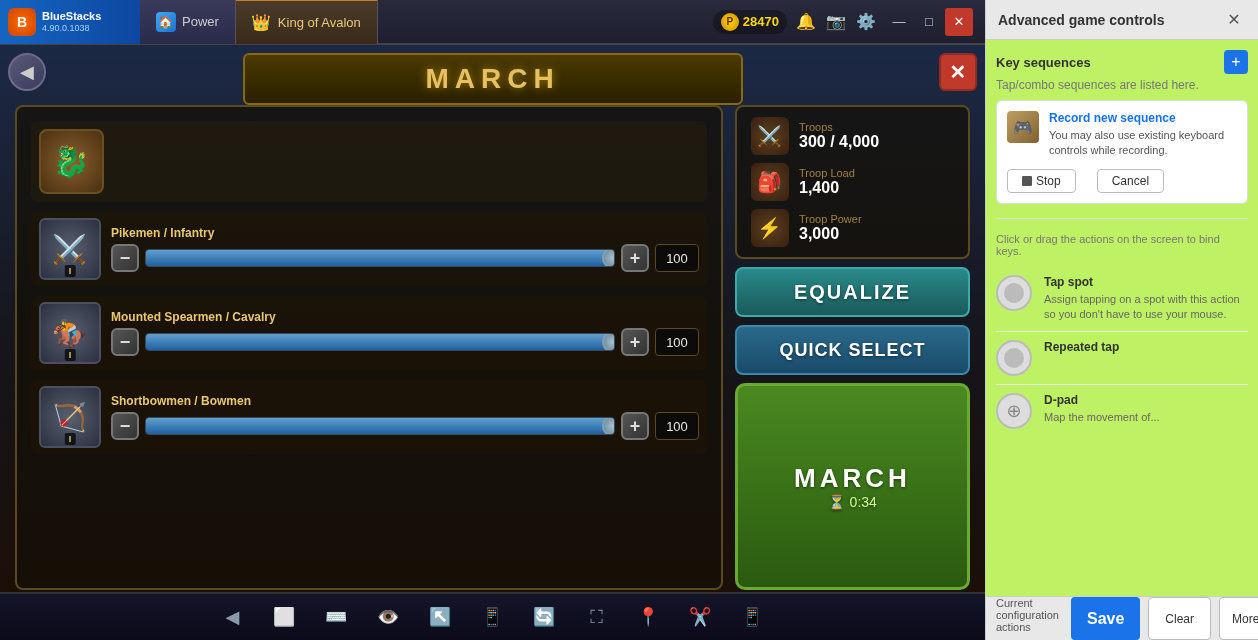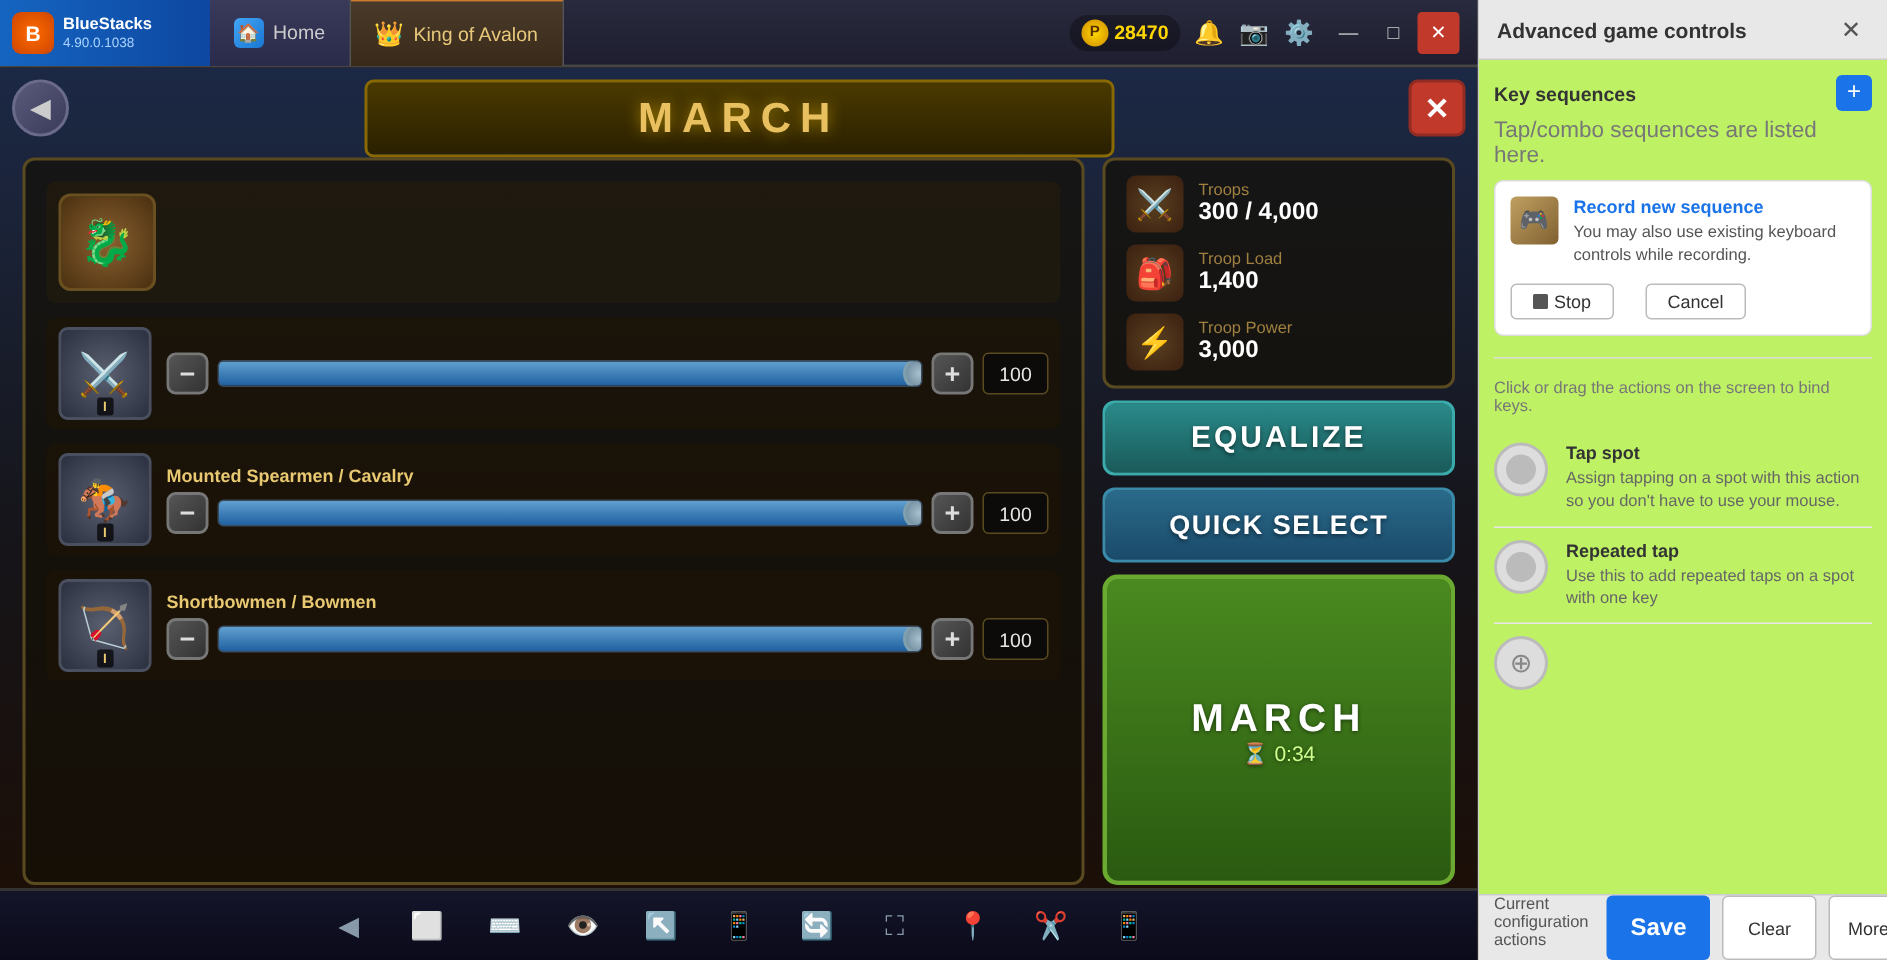--- a/index.html
+++ b/index.html
@@ -499,21 +499,21 @@
       color: #333;
     }
     .section-add-btn {
       width: 24px; height: 24px;
       background: #1a73e8;
       border-radius: 4px;
       display: flex; align-items: center; justify-content: center;
       cursor: pointer; color: white; font-size: 16px;
     }
     .section-desc {
-      font-size: 15px;
+      font-size: 12px;
       color: #777;
       margin-bottom: 8px;
     }
 
     
     .record-card {
       background: white;
       border: 1px solid #ddd;
       border-radius: 6px;
       padding: 10px;
@@ -702,21 +702,21 @@
     <div class="bluestacks-logo">
       <div class="bs-icon">B</div>
       <div>
         <div class="bs-text">BlueStacks</div>
         <div class="bs-version">4.90.0.1038</div>
       </div>
     </div>
 
     <div class="tab-home">
       <div class="tab-home-icon">🏠</div>
-      <span class="tab-home-text">Home</span>
+      <span class="tab-home-text">Power</span>
     </div>
 
     <div class="tab-game">
       <div class="tab-game-icon">👑</div>
       <span class="tab-game-text">King of Avalon</span>
     </div>
 
     <div class="top-bar-spacer"></div>
 
     <div class="top-bar-right">
@@ -753,20 +753,21 @@
         <div class="dragon-info">
           <div class="dragon-avatar">🐉</div>
         </div>
 
         <div class="troop-row">
           <div class="troop-avatar">
             ⚔️
             <div class="troop-level-badge">I</div>
           </div>
           <div class="troop-controls">
+            <div class="troop-name">Pikemen / Infantry</div>
             <div class="troop-slider-row">
               <div class="troop-btn">−</div>
               <div class="troop-slider">
                 <div class="troop-slider-fill">
                   <div class="troop-slider-thumb"></div>
                 </div>
               </div>
               <div class="troop-btn">+</div>
               <div class="troop-value-box">100</div>
             </div>
@@ -915,26 +916,29 @@
           <div class="control-desc">Assign tapping on a spot with this action so you don't have to use your mouse.</div>
         </div>
       </div>
 
       <div class="control-item">
         <div class="control-circle">
           <div class="control-circle-inner"></div>
         </div>
         <div class="control-info">
           <div class="control-title">Repeated tap</div>
-          <div class="control-desc">Use this to add repeated taps on a spot with one key</div>
         </div>
       </div>
 
       <div class="control-item-dpad">
         <div class="dpad-icon">⊕</div>
+        <div class="control-info">
+          <div class="control-title">D-pad</div>
+          <div class="control-desc">Map the movement of...</div>
+        </div>
       </div>
     </div>
   </div>
 
   <div class="adv-footer">
     <span class="footer-label">Current configuration actions</span>
     <button class="btn-save">Save</button>
     <button class="btn-clear">Clear</button>
     <button class="btn-more">
       <span>More</span>

